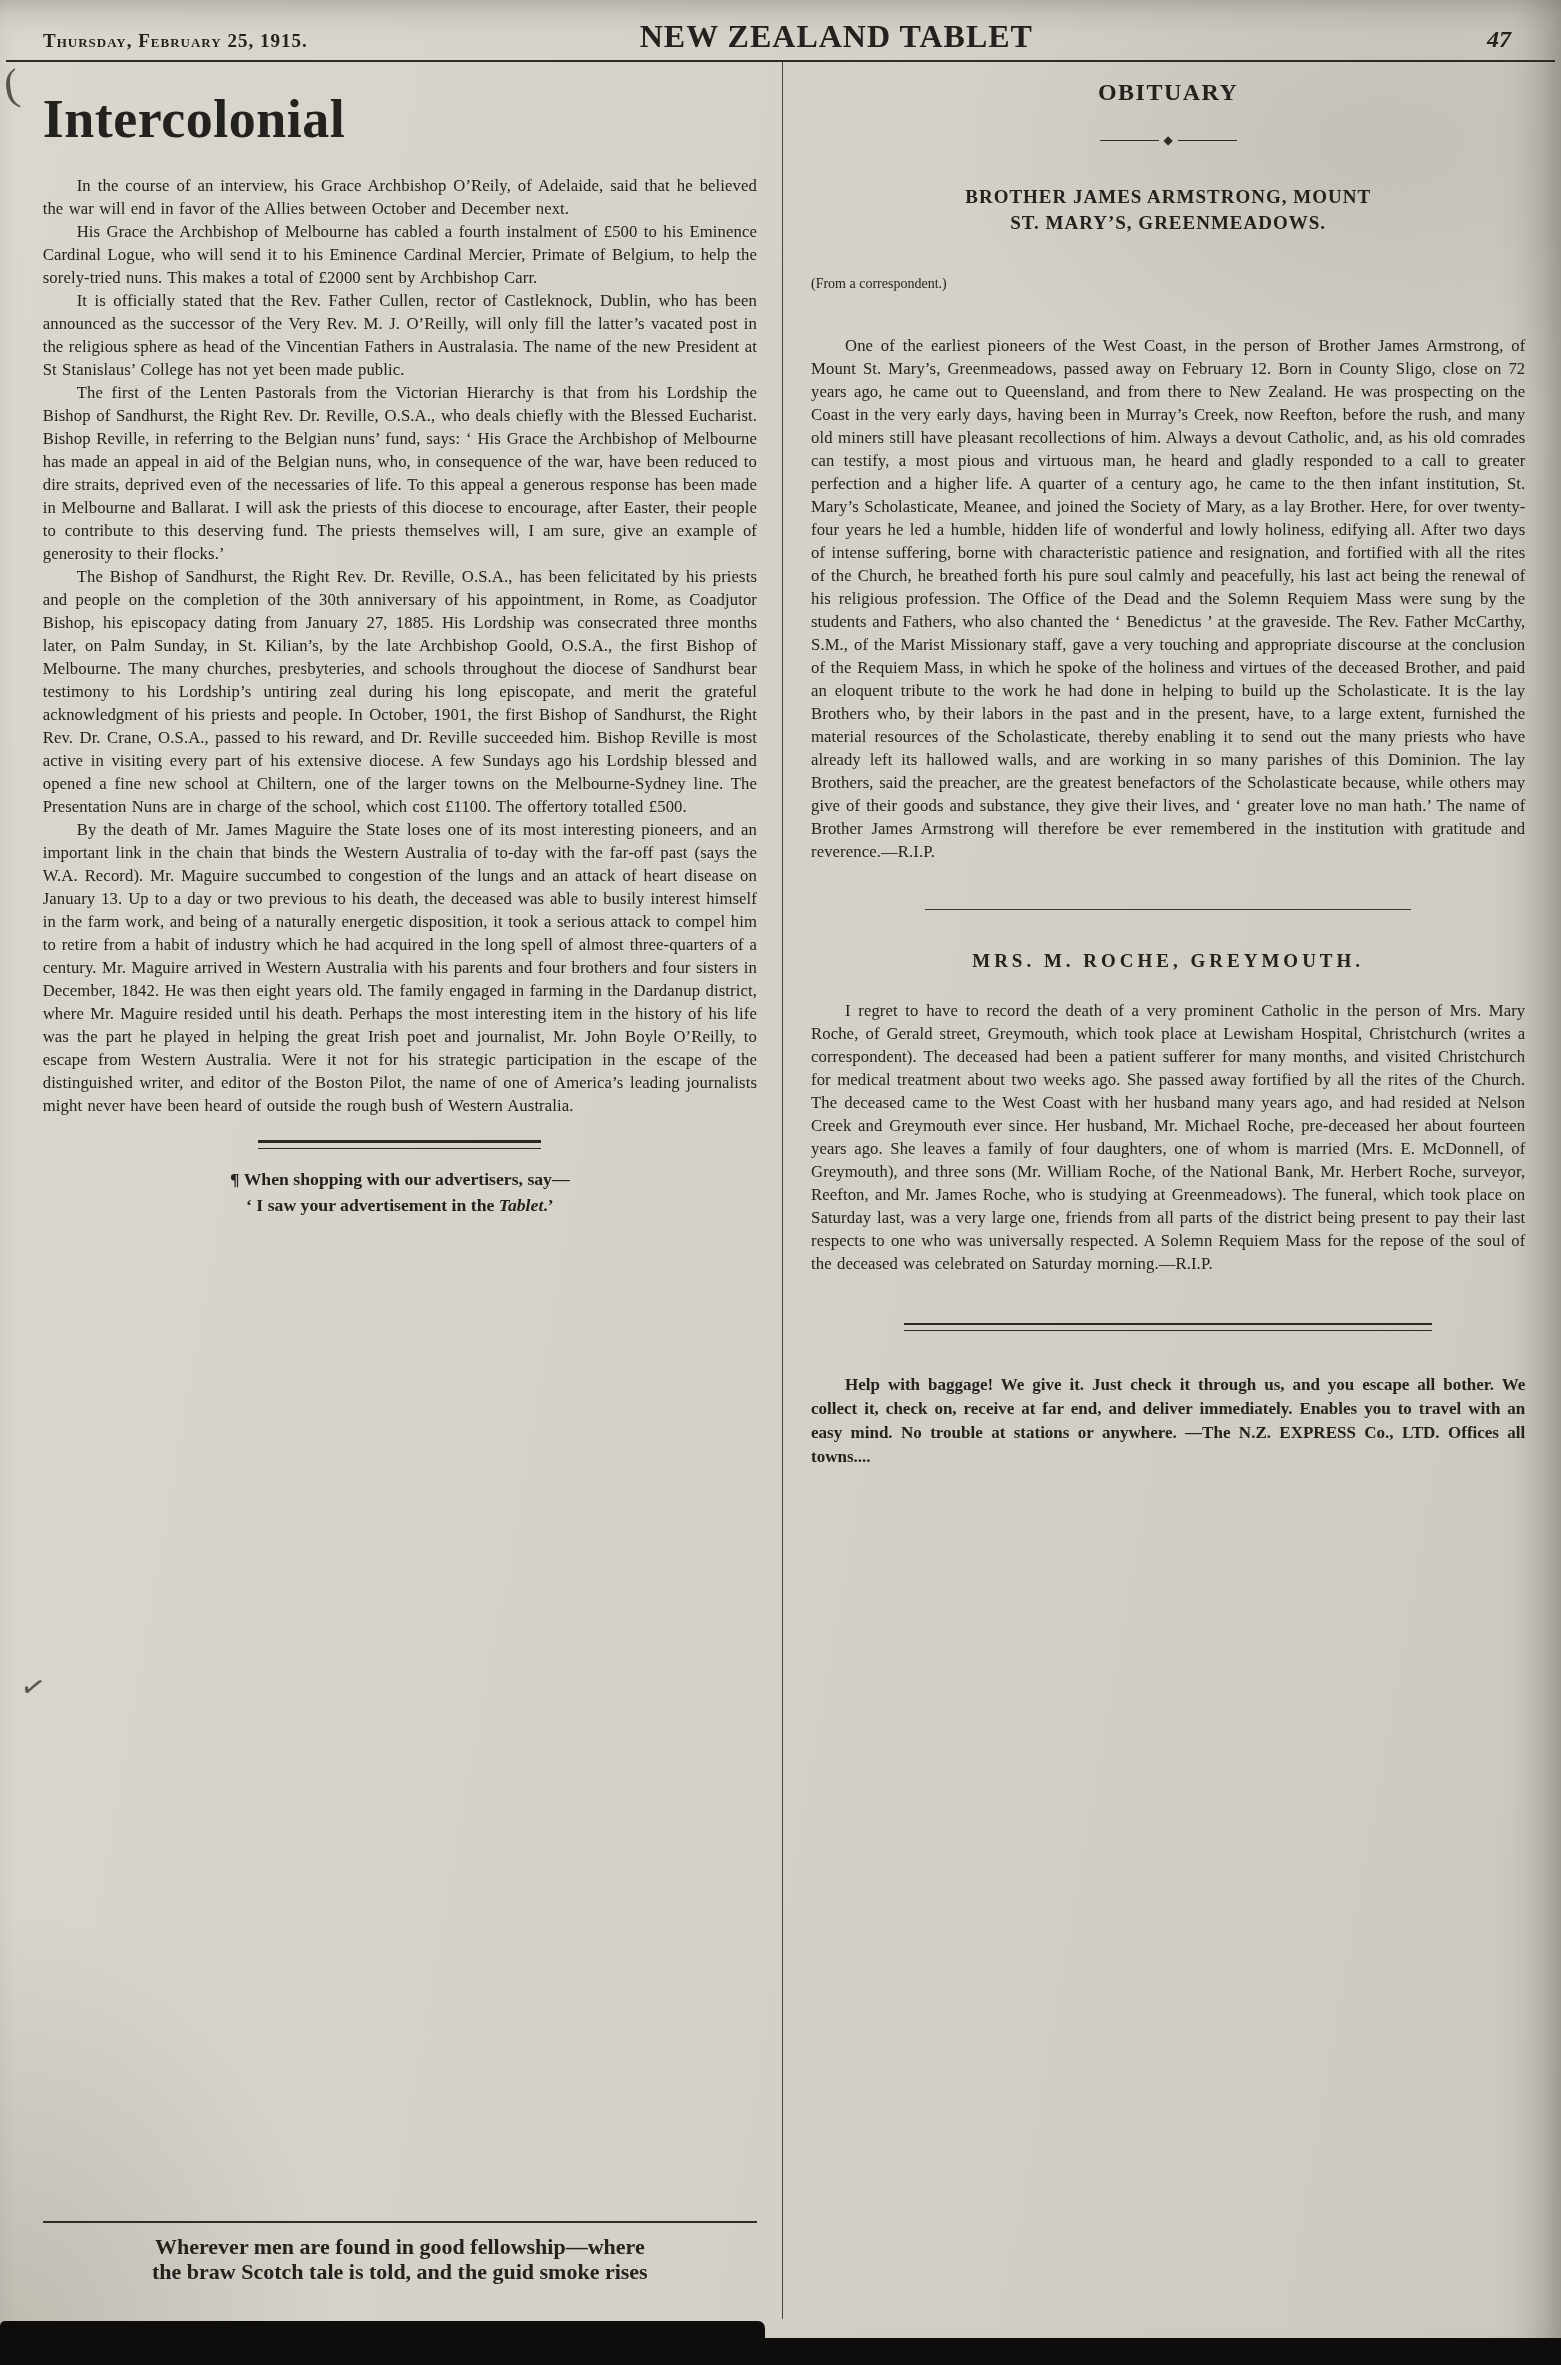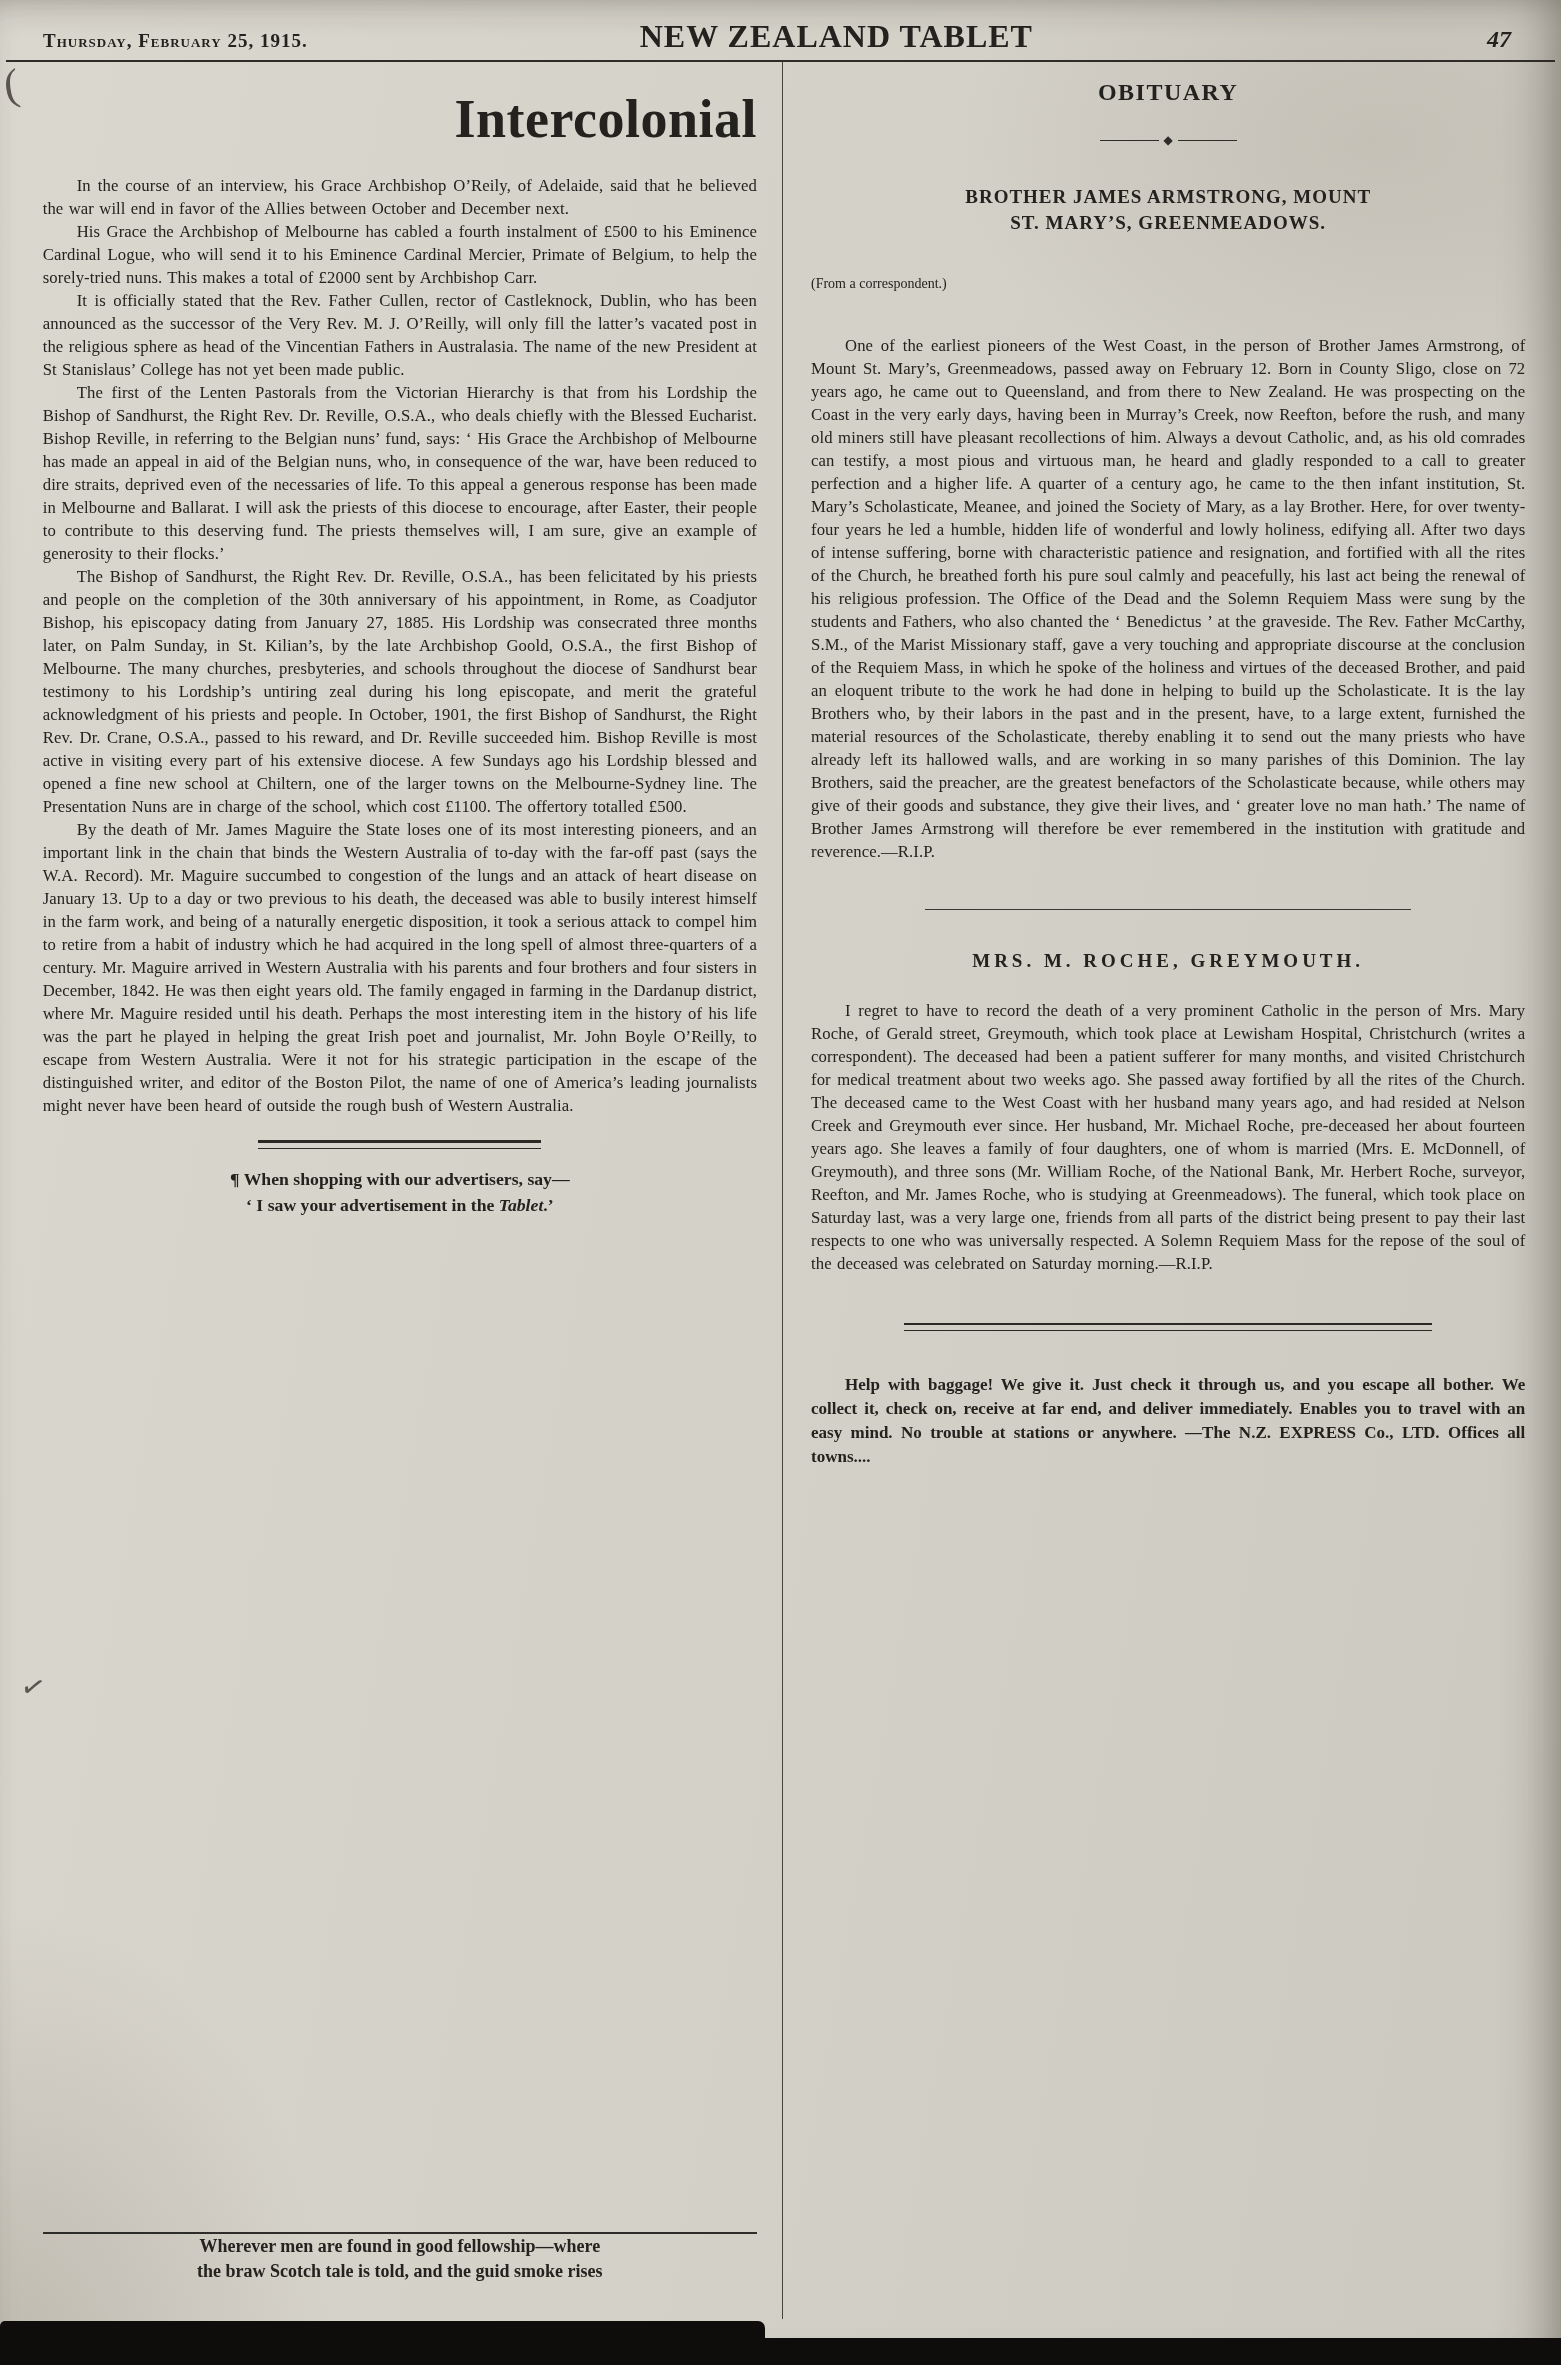--- a/index.html
+++ b/index.html
@@ -35,21 +35,21 @@
   
   .columns{
     display:flex;
     height:2257px;
     padding:0 23px 0 30px;
   }
   .col{display:flex;flex-direction:column;min-width:0;overflow:hidden;}
   .col-left{width:50%;padding:0 25px 35px 12.7px;}
   .col-right{width:50%;border-left:1.5px solid #47443d;padding:0 12.7px 35px 28px;gap:24px;}
   .section-title{
-    font-size:54px;font-weight:bold;text-align:right;
+    font-size:54px;font-weight:bold;text-align:left;
     margin:26px 0 24px;letter-spacing:0.5px;
   }
   .body-text{
     font-size:16.7px;line-height:23px;margin:0;
     text-align:justify;text-indent:34px;
     word-spacing:1px;letter-spacing:0.1px;
   }
   .em{font-style:italic;}
   
   .sep-short{
@@ -63,21 +63,22 @@
     width:74%;height:4.6px;margin:24px auto 18px;
     border-top:2.5px solid #2b2926;border-bottom:1px solid #2b2926;
   }
   .advert-note{
     font-size:17.7px;line-height:26px;font-weight:bold;
     text-align:center;margin:0;
   }
   .col-footer{
     margin-top:auto;
     border-top:2px solid #2e2c28;
-    font-size:18px;line-height:25px;font-weight:bold;text-align:center;
+    padding-top:11px;
+    font-size:22px;line-height:25px;font-weight:bold;text-align:center;
   }
   
   .obituary-title{
     font-size:24px;font-weight:bold;text-align:center;letter-spacing:1.5px;
     margin:17px 0 3px;
   }
   .diamond-divider{
     width:137px;margin:1px auto 14px;
     display:flex;align-items:center;gap:5px;
   }

